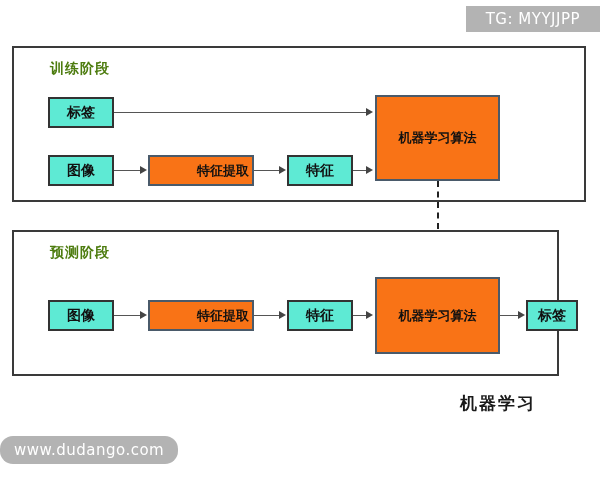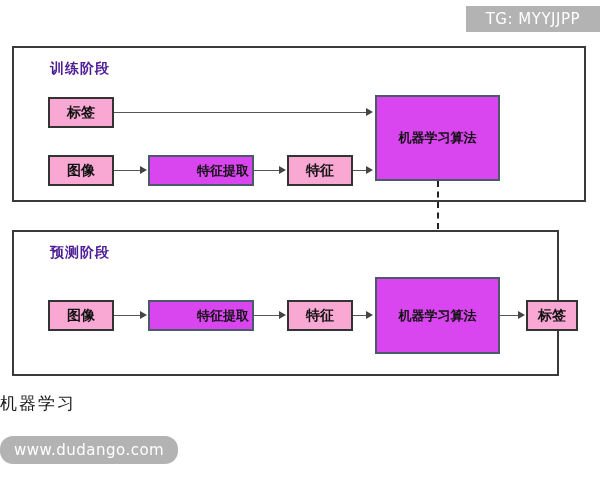--- a/index.html
+++ b/index.html
@@ -63,44 +63,44 @@
   }
   #phase-predict {
     left: 12px;
     top: 230px;
     width: 547px;
     height: 146px;
   }
 
   .phase-title {
     position: absolute;
-    color: #4c1d95;
+    color: #4d7c0f;
     font-weight: bold;
     font-size: 14px;
     letter-spacing: 1px;
     white-space: nowrap;
   }
   #title-train { left: 36px; top: 12px; }
   #title-predict { left: 36px; top: 12px; }
 
   
   .node {
     position: absolute;
     box-sizing: border-box;
     border: 2px solid #333333;
-    background: #f9a8d4;
+    background: #5eead4;
     display: flex;
     align-items: center;
     justify-content: center;
     font-weight: bold;
     color: #111111;
     white-space: nowrap;
   }
   .node.accent {
-    background: #d946ef;
+    background: #f97316;
     border-color: #4a5a6a;
   }
   .node.small { font-size: 14px; }
   .node.mid   { font-size: 13px; padding-left: 44px; }
   .node.algo  { font-size: 13px; }
 
   
   .line-h {
     position: absolute;
     height: 0;
@@ -127,23 +127,23 @@
     border-right: 6px solid transparent;
     border-top: 10px solid #111111;
   }
 
   
   #caption {
     position: absolute;
     left: 0;
     top: 392px;
     width: 536px;
-    text-align: left;
+    text-align: right;
     font-size: 17px;
-    font-weight: normal;
+    font-weight: bold;
     color: #1a1a1a;
     letter-spacing: 2px;
   }
 </style>
 </head>
 <body>
 
 <div id="stage">
 
   <div class="phase-box" id="phase-train">

